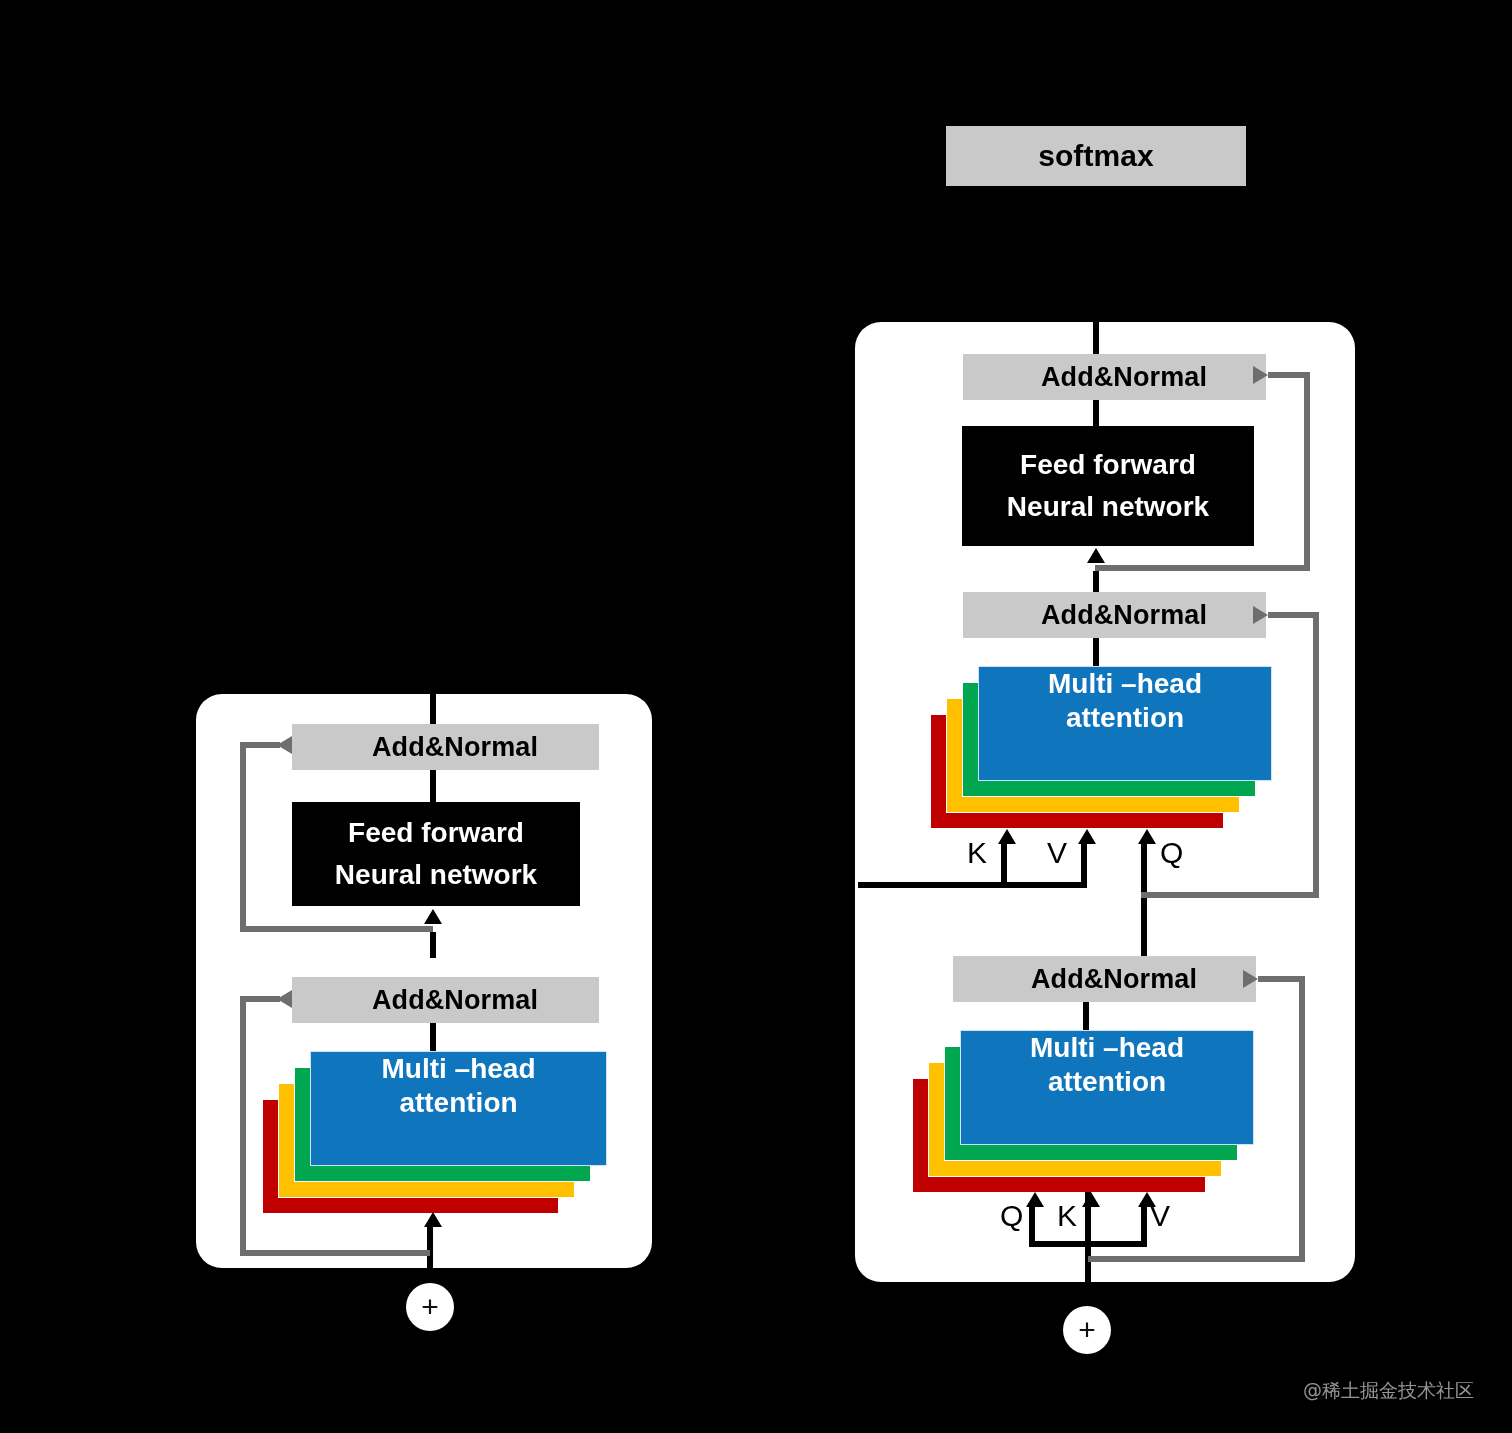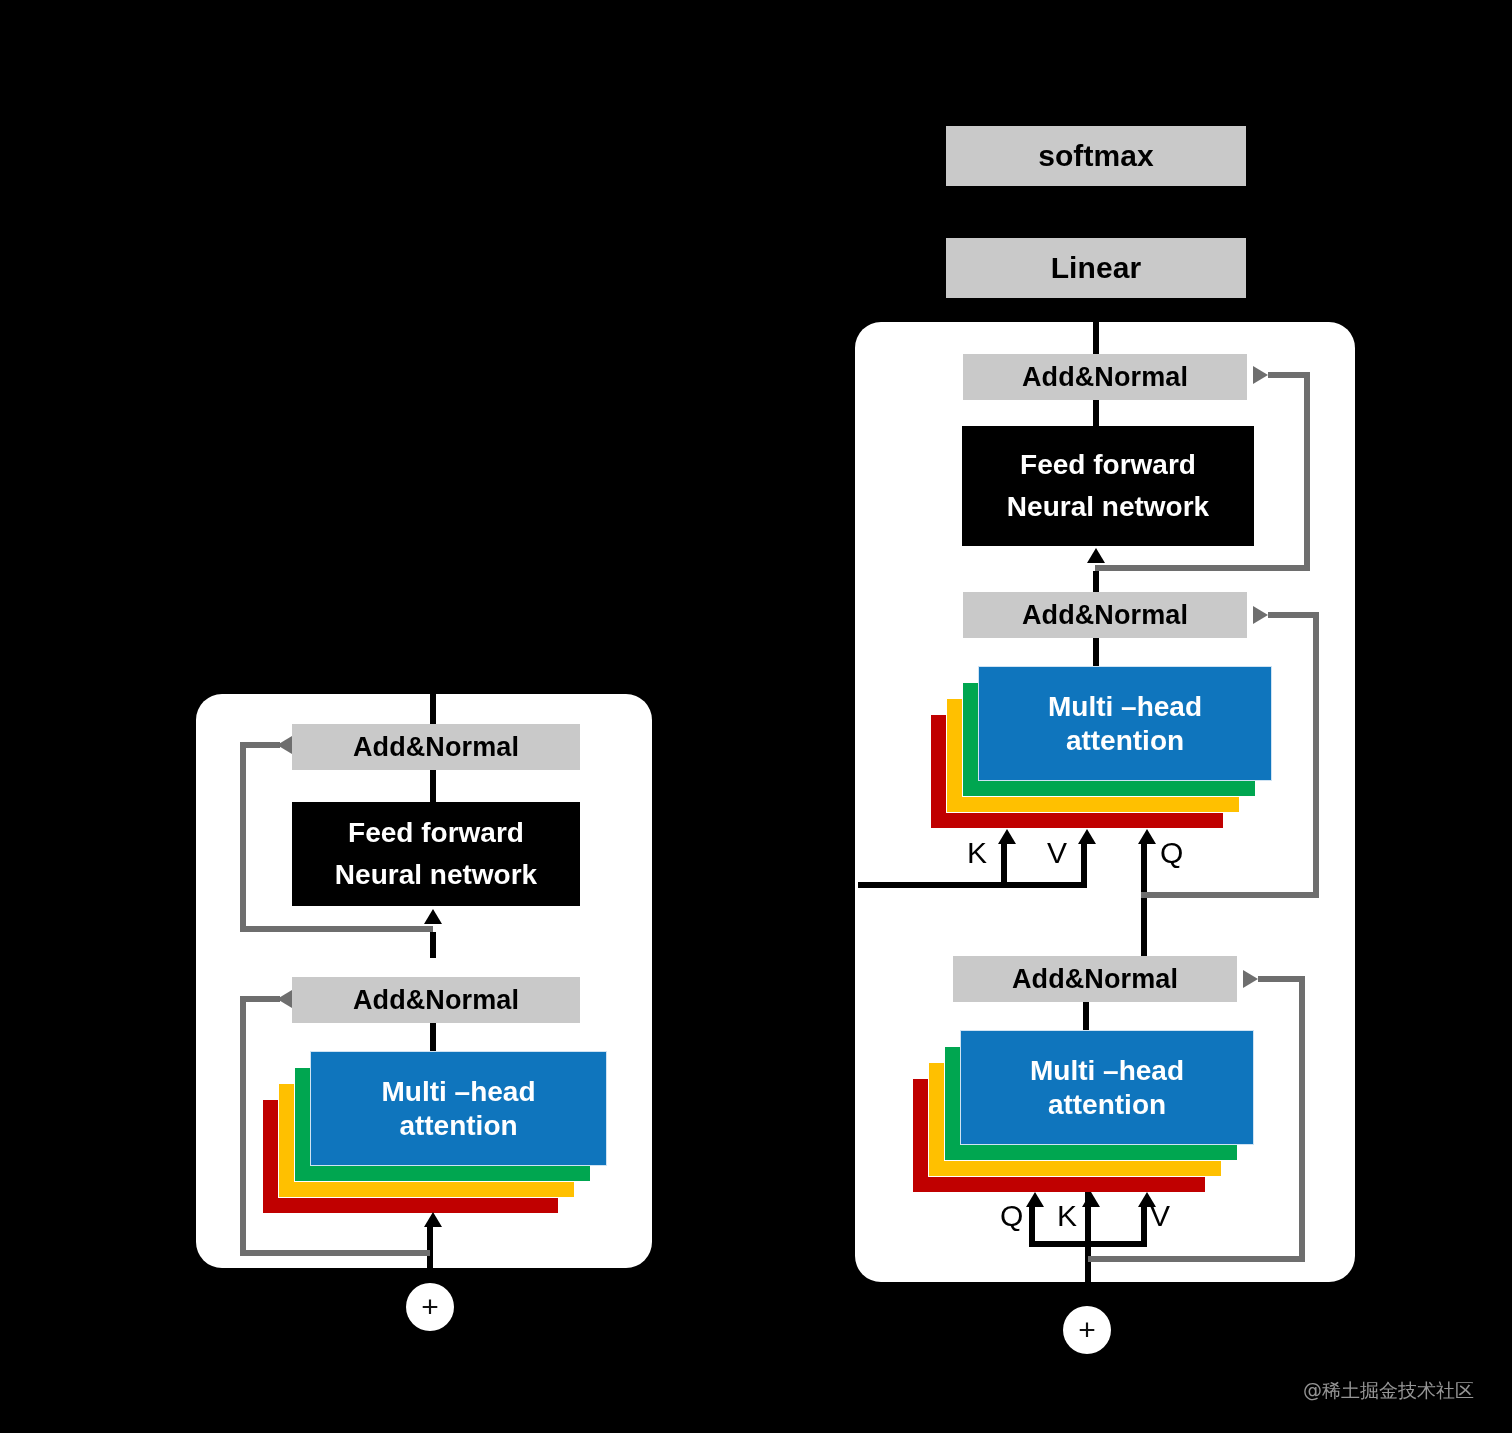--- a/index.html
+++ b/index.html
@@ -9,33 +9,33 @@
   .stage{position:absolute;inset:0;width:1288px;height:1433px;}
 
   
   .panel{position:absolute;background:#ffffff;border-radius:26px;}
 
   
   .gbox{position:absolute;background:#c9c9c9;color:#000;
         display:flex;align-items:center;justify-content:center;
         font-weight:bold;letter-spacing:.1px;
         box-shadow:3px 3px 2px rgba(0,0,0,.28);}
-  .gbox.plain{box-shadow:none;}
+  .gbox.plain{box-shadow:none;padding-left:19px;}
 
   
   .bbox{position:absolute;background:#000000;color:#ffffff;
         display:flex;flex-direction:column;align-items:center;justify-content:center;
         font-weight:bold;line-height:1.16;text-align:center;gap:10px;}
 
   
   .stack{position:absolute;}
   .stack .sheet{position:absolute;border:1px solid #ffffff;}
   .stack .top{position:absolute;background:#0f75bd;border:1px solid #cfe3f3;
        color:#fff;font-weight:bold;display:flex;flex-direction:column;
-       align-items:center;justify-content:center;text-align:center;line-height:1.2;}
+       align-items:center;text-align:center;line-height:1.2;}
 
   
   .kline{position:absolute;background:#000;}      
   .gline{position:absolute;background:#6e6e6e;}   
 
   .karrow{position:absolute;width:0;height:0;
       border-left:9px solid transparent;border-right:9px solid transparent;
       border-bottom:15px solid #000;}
   .garrow-l{position:absolute;width:0;height:0;
       border-top:9px solid transparent;border-bottom:9px solid transparent;
@@ -53,21 +53,20 @@
 </style>
 </head>
 <body>
 
 <div class="stage">
 
   <div class="gbox" style="left:946px;top:126px;width:300px;height:60px;font-size:30px;">softmax</div>
 
   <div class="kline" style="left:1093px;top:186px;width:6px;height:52px;"></div>
 
-  <div class="gbox" style="left:946px;top:238px;width:300px;height:60px;font-size:30px;">Linear</div>
 
   <div class="kline" style="left:1093px;top:298px;width:6px;height:48px;"></div>
 
   <div class="panel" style="left:855px;top:322px;width:500px;height:960px;"></div>
 
   <div class="kline" style="left:1093px;top:322px;width:6px;height:32px;"></div>
   <div class="gbox plain" style="left:963px;top:354px;width:284px;height:46px;font-size:27px;">Add&amp;Normal</div>
 
   <div class="kline" style="left:1093px;top:400px;width:6px;height:26px;"></div>
   <div class="bbox" style="left:962px;top:426px;width:292px;height:120px;font-size:28px;">

